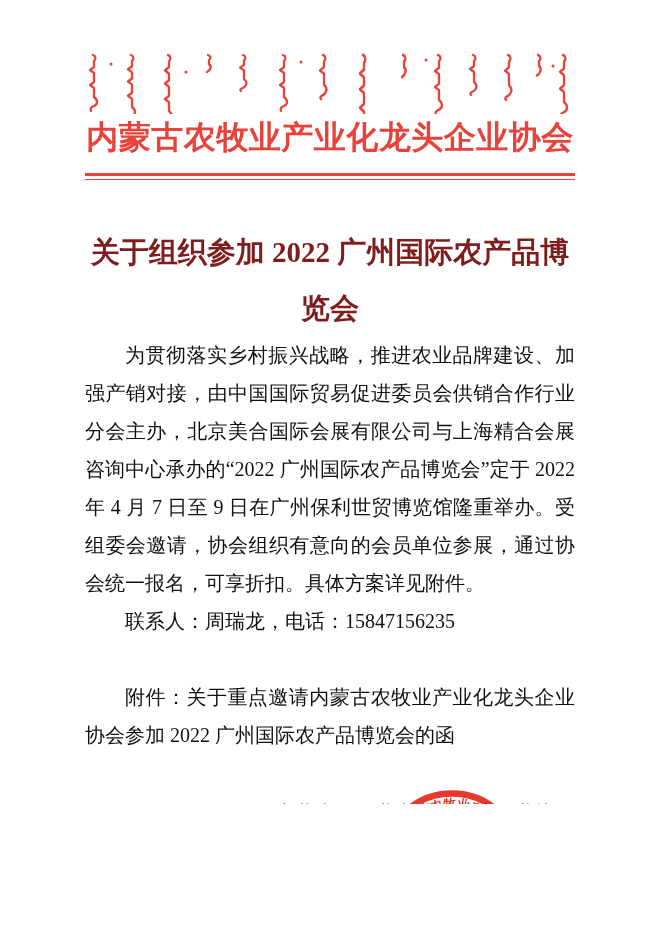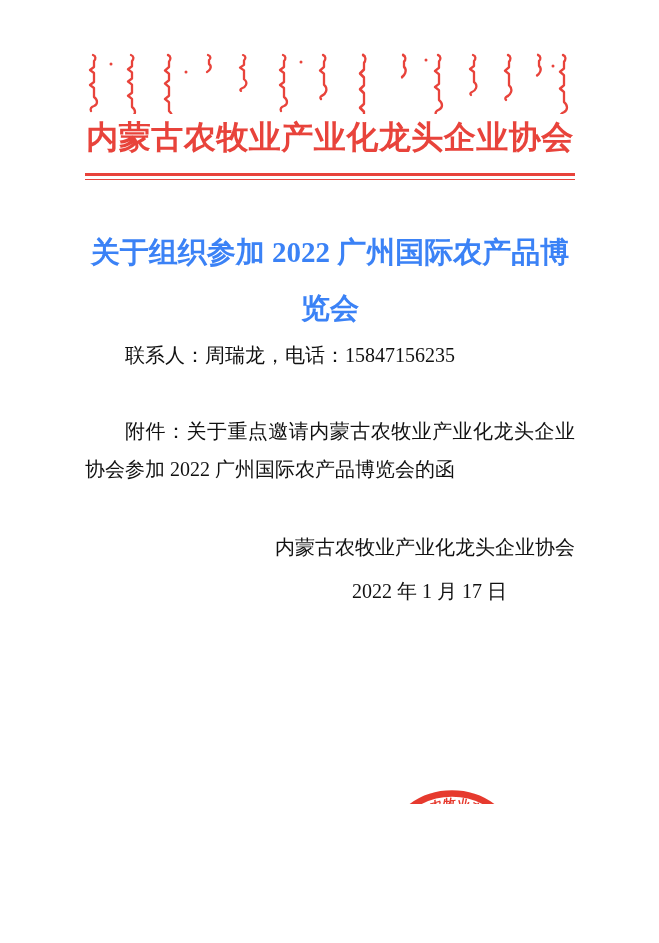--- a/index.html
+++ b/index.html
@@ -31,21 +31,21 @@
   .double-rule .gap   { height:2.5px; background:transparent; }
   .double-rule .thin  { height:1.5px; background:#e8433b; }
 
   
   .notice-title {
     margin-top:44px;
     text-align:center;
     font-weight:bold;
     font-size:29px;
     line-height:56px;
-    color:#3b82f6;
+    color:#7f1d1d;
   }
   .notice-title .t-line { display:block; }
 
   
   .body-text { font-size:20px; line-height:38px; text-align:justify; }
   .salutation { }
   .para   { text-indent:2em; }
   .contact{ text-indent:2em; }
   .attachment { text-indent:2em; margin-top:38px; }
 
@@ -104,20 +104,21 @@
           <div class="gap"></div>
           <div class="thin"></div>
       </div>
     </header>
 
     <h1 class="notice-title">
       <span class="t-line">关于组织参加 2022 广州国际农产品博览会</span>
     </h1>
 
     <main class="body-text">
+      <p class="para">为贯彻落实乡村振兴战略，推进农业品牌建设、加强产销对接，由中国国际贸易促进委员会供销合作行业分会主办，北京美合国际会展有限公司与上海精合会展咨询中心承办的“2022 广州国际农产品博览会”定于 2022 年 4 月 7 日至 9 日在广州保利世贸博览馆隆重举办。受组委会邀请，协会组织有意向的会员单位参展，通过协会统一报名，可享折扣。具体方案详见附件。</p>
       <p class="contact">联系人：周瑞龙，电话：15847156235</p>
       <p class="attachment">附件：关于重点邀请内蒙古农牧业产业化龙头企业协会参加 2022 广州国际农产品博览会的函</p>
     </main>
 
     <div class="sig-block">
       <div class="sig-org">内蒙古农牧业产业化龙头企业协会</div>
       <div class="sig-date">2022 年 1 月 17 日</div>
     </div>
   </div>
 

